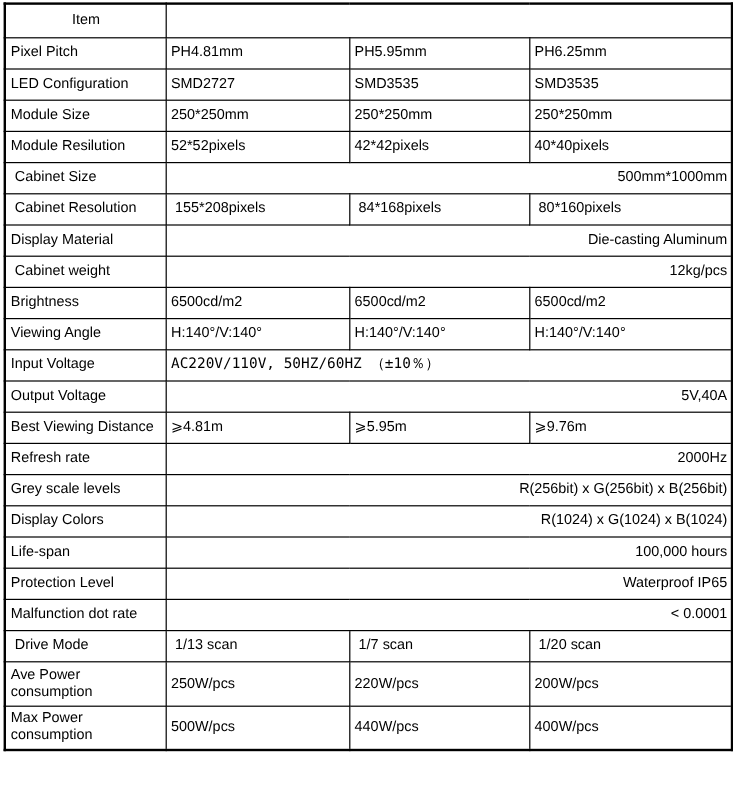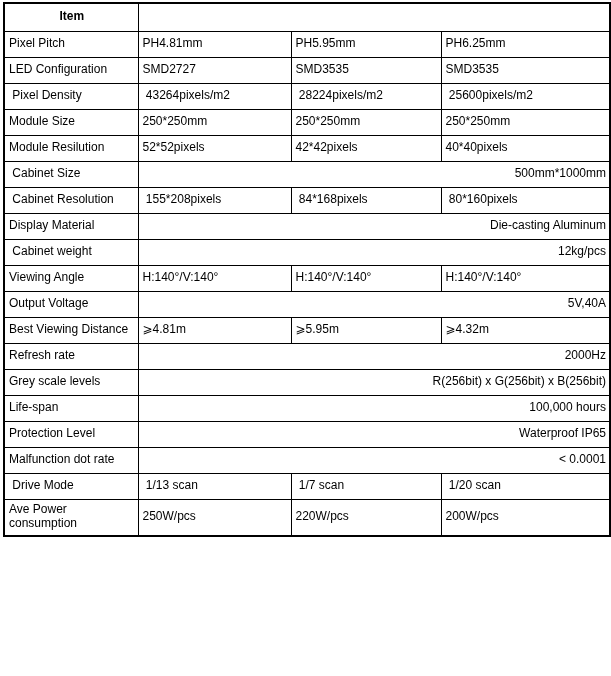--- a/index.html
+++ b/index.html
@@ -39,21 +39,21 @@
     overflow: hidden;
     background: #ffffff;
   }
   table.spec tr.h-normal { height: 26px; }
   table.spec tr.h-header { height: 28px; }
   table.spec tr.h-tall   { height: 37px; padding-left: 19px; }
   td.blue { background: #c5d9f1; }
   td.center { text-align: right; }
   td.header-item {
     font-size: 15px;
-    font-weight: bold;
+    font-weight: normal;
     text-align: center;
   }
   td.mono {
     font-family: "DejaVu Sans Mono", "Liberation Mono", monospace;
     font-size: 12px;
     letter-spacing: 0px;
   }
 </style>
 </head>
 <body>
@@ -78,26 +78,20 @@
           <td class="">PH5.95mm</td>
           <td class="">PH6.25mm</td>
         </tr>
         <tr class="h-normal">
           <td class="blue">LED Configuration</td>
           <td class="blue">SMD2727</td>
           <td class="blue">SMD3535</td>
           <td class="blue">SMD3535</td>
         </tr>
         <tr class="h-normal">
-          <td class=""> Pixel Density</td>
-          <td class=""> 43264pixels/m2</td>
-          <td class=""> 28224pixels/m2</td>
-          <td class=""> 25600pixels/m2</td>
-        </tr>
-        <tr class="h-normal">
           <td class="blue">Module Size</td>
           <td class="blue">250*250mm</td>
           <td class="blue">250*250mm</td>
           <td class="blue">250*250mm</td>
         </tr>
         <tr class="h-normal">
           <td class="">Module Resilution</td>
           <td class="">52*52pixels</td>
           <td class="">42*42pixels</td>
           <td class="">40*40pixels</td>
@@ -114,42 +108,56 @@
         </tr>
         <tr class="h-normal">
           <td class="blue">Display Material</td>
           <td colspan="3" class="center">Die-casting Aluminum</td>
         </tr>
         <tr class="h-normal">
           <td class=""> Cabinet weight</td>
           <td colspan="3" class="center">12kg/pcs</td>
         </tr>
         <tr class="h-normal">
+          <td class="blue">Brightness</td>
+          <td class="blue">6500cd/m2</td>
+          <td class="blue">6500cd/m2</td>
+          <td class="blue">6500cd/m2</td>
+        </tr>
+        <tr class="h-normal">
           <td class="blue">Viewing Angle</td>
           <td class="blue">H:140°/V:140°</td>
           <td class="blue">H:140°/V:140°</td>
           <td class="blue">H:140°/V:140°</td>
+        </tr>
+        <tr class="h-normal">
+          <td class="">Input Voltage</td>
+          <td colspan="3" class=" mono">AC220V/110V, 50HZ/60HZ （±10％）</td>
         </tr>
         <tr class="h-normal">
           <td class="blue">Output Voltage</td>
           <td colspan="3" class="center">5V,40A</td>
         </tr>
         <tr class="h-normal">
           <td class="">Best Viewing Distance</td>
           <td class="">⩾4.81m</td>
           <td class="">⩾5.95m</td>
-          <td class="">⩾4.32m</td>
+          <td class="">⩾9.76m</td>
         </tr>
         <tr class="h-normal">
           <td class="blue">Refresh rate</td>
           <td colspan="3" class="center">2000Hz</td>
         </tr>
         <tr class="h-normal">
           <td class="">Grey scale levels</td>
           <td colspan="3" class="center">R(256bit) x G(256bit) x B(256bit)</td>
+        </tr>
+        <tr class="h-normal">
+          <td class="blue">Display Colors</td>
+          <td colspan="3" class="center">R(1024) x G(1024) x B(1024)</td>
         </tr>
         <tr class="h-normal">
           <td class="blue">Life-span</td>
           <td colspan="3" class="center">100,000 hours</td>
         </tr>
         <tr class="h-normal">
           <td class="blue">Protection Level</td>
           <td colspan="3" class="center">Waterproof IP65</td>
         </tr>
         <tr class="h-normal">
@@ -161,15 +169,21 @@
           <td class=""> 1/13 scan</td>
           <td class=""> 1/7 scan</td>
           <td class=""> 1/20 scan</td>
         </tr>
         <tr class="h-tall">
           <td class="">Ave Power consumption</td>
           <td class="">250W/pcs</td>
           <td class="">220W/pcs</td>
           <td class="">200W/pcs</td>
         </tr>
+        <tr class="h-tall">
+          <td class="blue">Max Power consumption</td>
+          <td class="blue">500W/pcs</td>
+          <td class="blue">440W/pcs</td>
+          <td class="blue">400W/pcs</td>
+        </tr>
       </tbody>
   </table>
 </div>
 
 </body></html>

